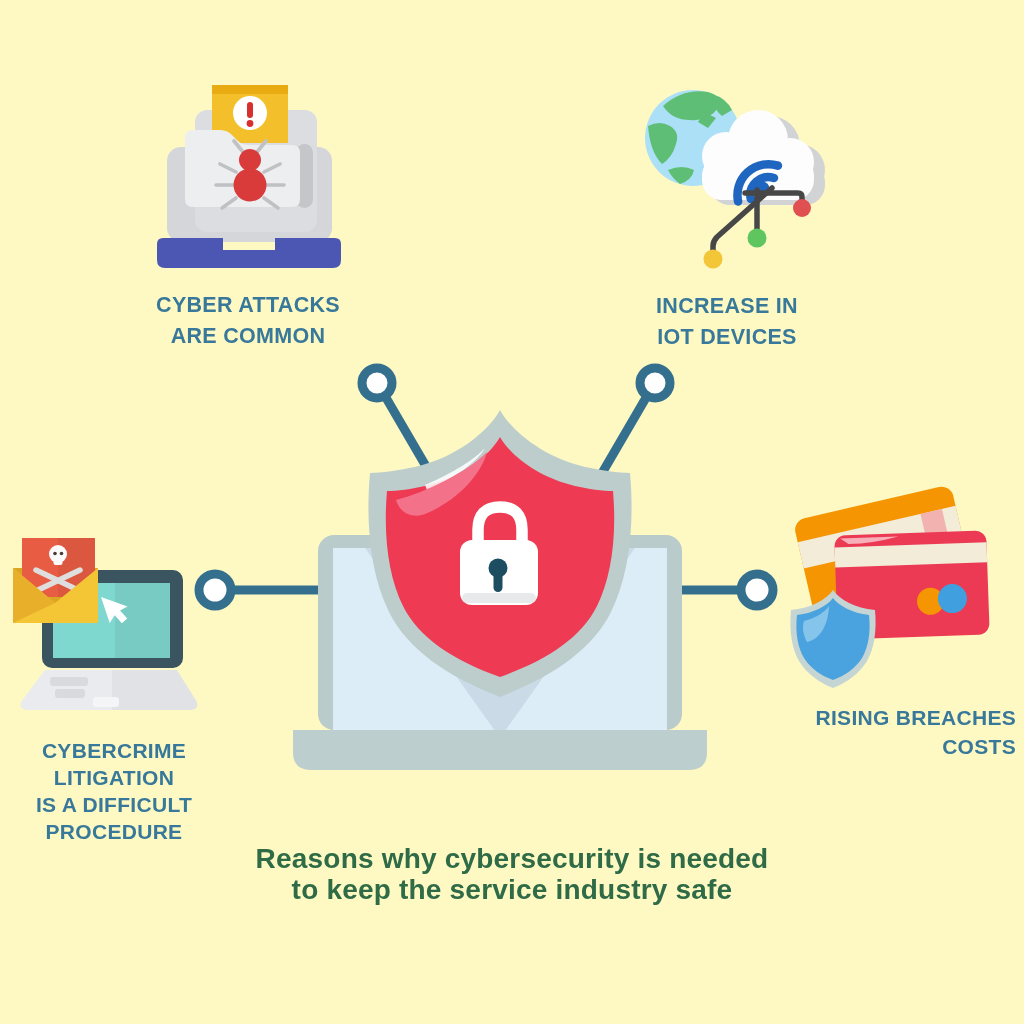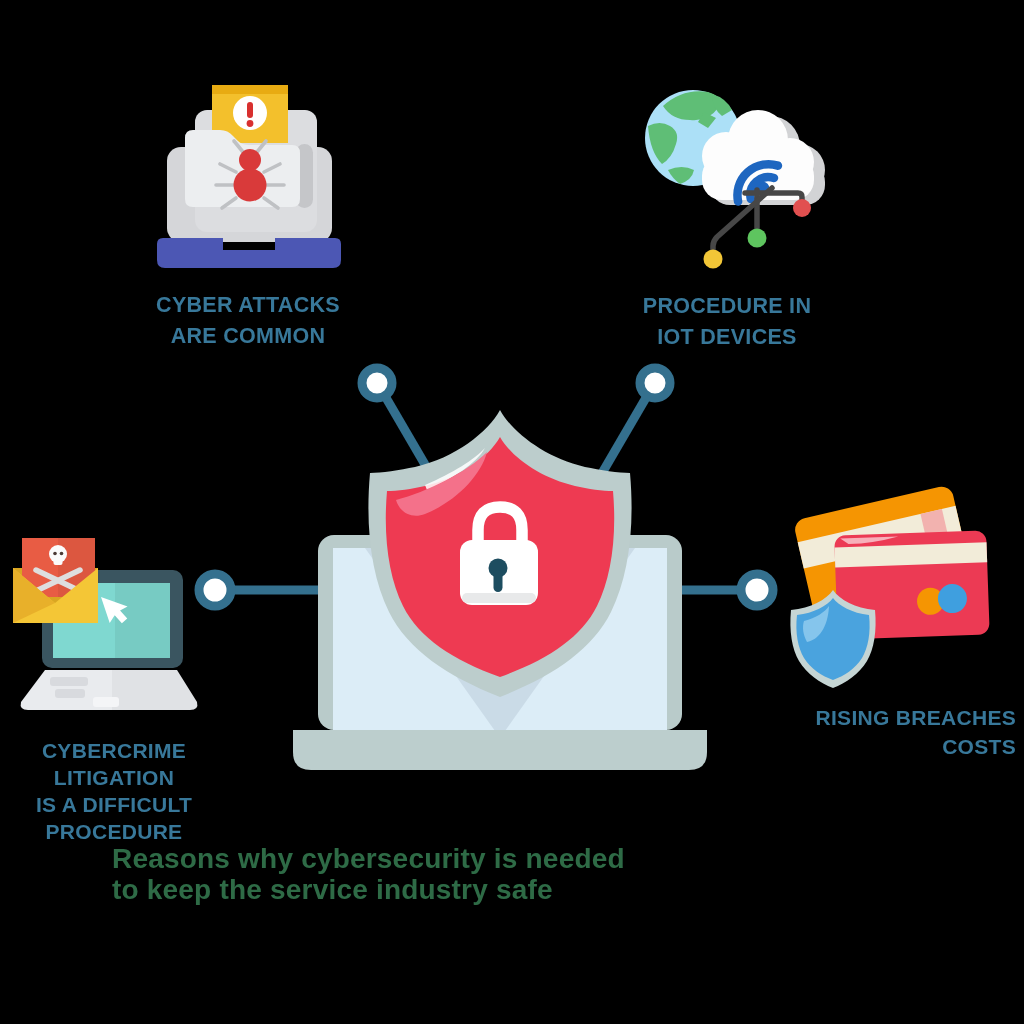--- a/index.html
+++ b/index.html
@@ -1,30 +1,30 @@
 <!DOCTYPE html>
 <html><head>
 <meta charset="utf-8">
 <style>
   html,body{margin:0;padding:0;background:#ffffff;}
   #canvas{
-    position:relative;width:1024px;height:1024px;background:#000000;overflow:hidden;
+    position:relative;width:1024px;height:1024px;background:#fef9c3;overflow:hidden;
     font-family:"Liberation Sans",sans-serif;
   }
   .abs{position:absolute;}
   .label{
     position:absolute;text-align:center;white-space:pre-line;
     color:#38789a;font-weight:bold;letter-spacing:.3px;
   }
   .lbl-tl{left:108px;top:290px;width:280px;font-size:21.5px;line-height:31px;}
   .lbl-tr{left:602px;top:291px;width:250px;font-size:21.5px;line-height:31px;}
   .lbl-l {left:8px;  top:737px;width:212px;font-size:21px;line-height:27px;}
   .lbl-r {left:790px;top:703px;width:226px;font-size:21px;  line-height:29px;text-align:right;}
   .title{
-    position:absolute;left:112px;top:843px;width:800px;text-align:left;
+    position:absolute;left:112px;top:843px;width:800px;text-align:center;
     color:#2e6b46;font-weight:bold;font-size:28px;line-height:31px;
     letter-spacing:.2px;white-space:pre-line;
   }
 </style>
 </head>
 <body>
 
 <div id="canvas">
 
   <svg class="abs" style="left:185px;top:340px" width="605" height="450" viewBox="0 0 605 450">
@@ -191,21 +191,21 @@
                C66,221 79,212 87,199 C94,187 97,169 95,148 C75,146 60,138 53,128 Z" fill="#c5d5d4"></path>
       <path d="M53,136 C47,144 34,151 17,153 C15,171 18,186 24,196 C31,207 42,214 53,218
                C64,214 75,207 82,196 C88,186 91,171 89,153 C72,151 59,144 53,136 Z" fill="#4aa3de"></path>
       <path d="M24,159 C36,156 45,150 49,144 C48,166 38,178 27,180 C23,173 22,165 24,159 Z" fill="#85c5ec"></path>
     </g>
   </svg>
 
   <div class="label lbl-tl">CYBER ATTACKS
 ARE COMMON</div>
 
-  <div class="label lbl-tr">PROCEDURE IN
+  <div class="label lbl-tr">INCREASE IN
 IOT DEVICES</div>
 
   <div class="label lbl-l">CYBERCRIME
 LITIGATION
 IS A DIFFICULT
 PROCEDURE</div>
 
   <div class="label lbl-r">RISING BREACHES
 COSTS</div>
 

